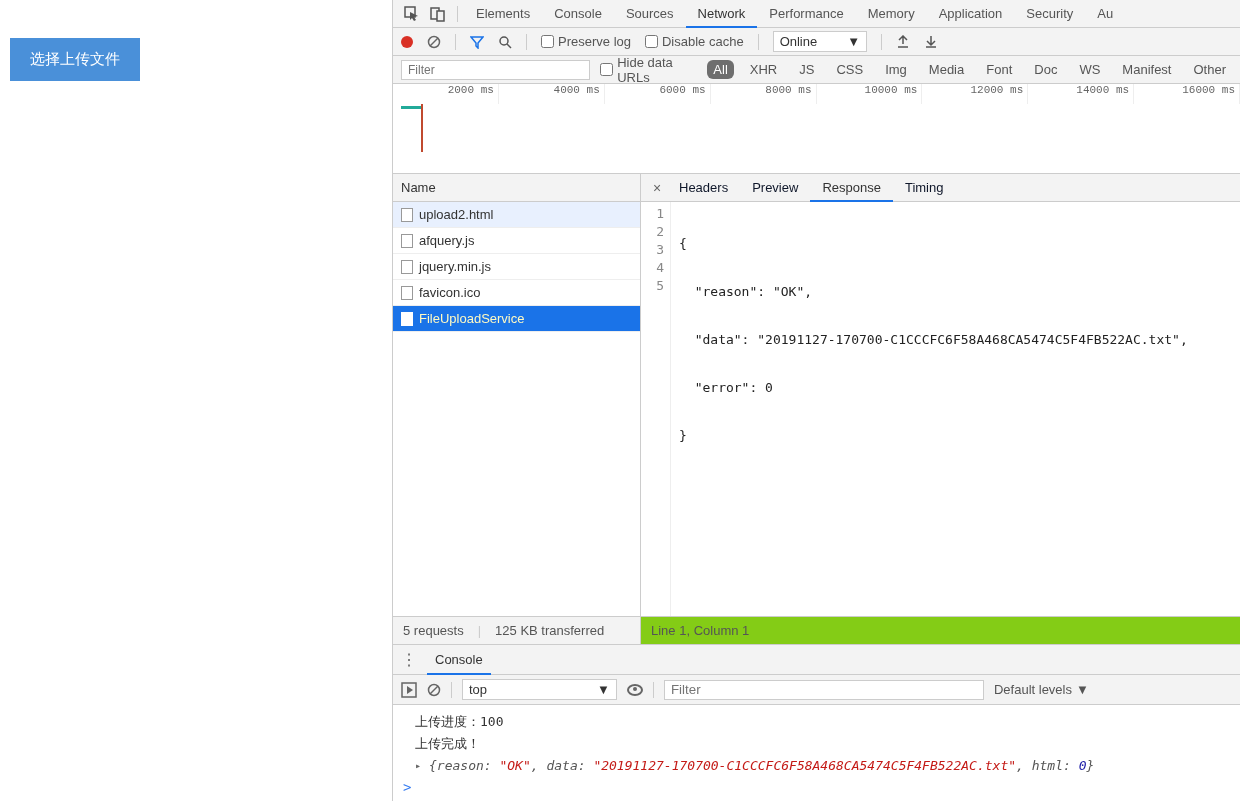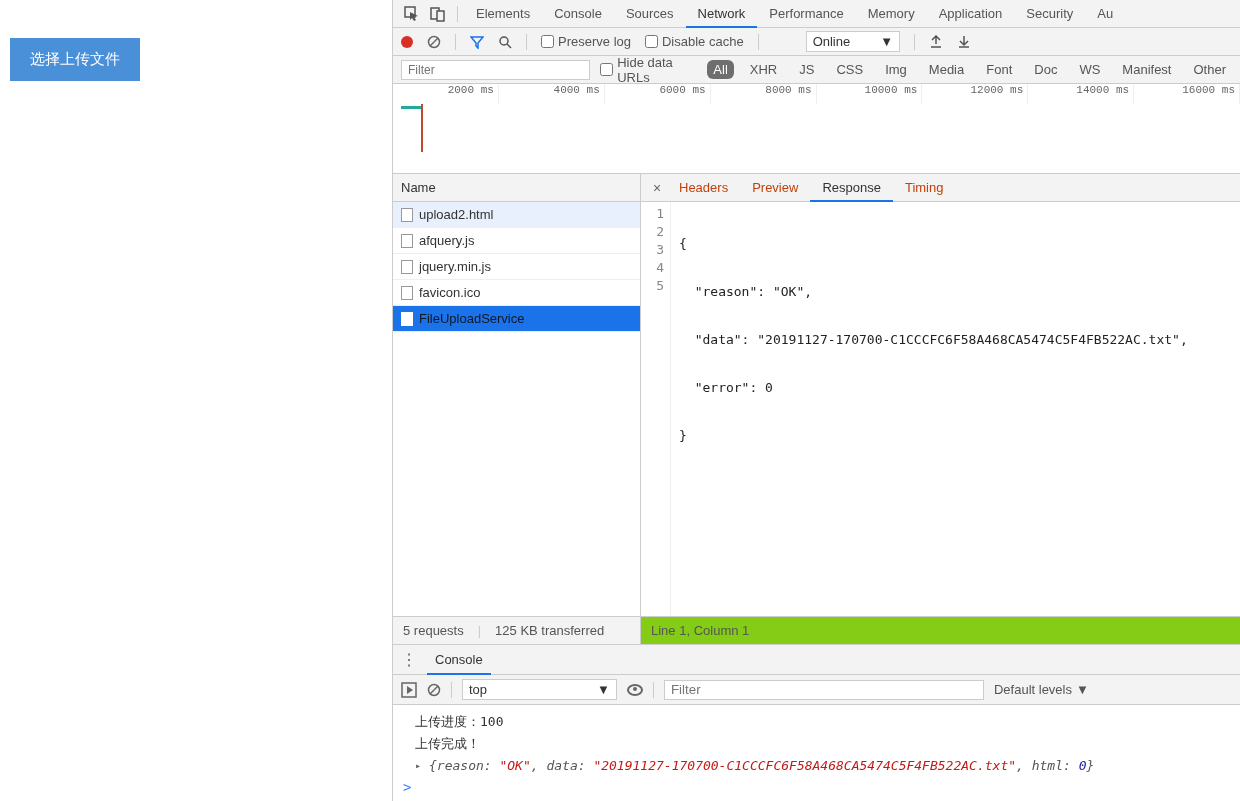--- a/index.html
+++ b/index.html
@@ -10,44 +10,44 @@
 .devtools { flex: 1; display: flex; flex-direction: column; border-left: 1px solid #ccc; background: #fff; }
 .dt-tabs { display: flex; align-items: center; height: 28px; border-bottom: 1px solid #ccc; background: #f3f3f3; padding: 0 6px; font-size: 13px; color: #333; }
 .dt-tabs .ic { width: 16px; height: 16px; margin: 0 5px; display: inline-flex; align-items: center; justify-content: center; }
 .dt-tabs .sep { width: 1px; height: 16px; background: #ccc; margin: 0 6px; }
 .dt-tab { padding: 0 12px; height: 28px; line-height: 28px; cursor: pointer; color: #555; }
 .dt-tab.active { border-bottom: 2px solid #1a73e8; color: #333; }
 .dt-toolbar { display: flex; align-items: center; height: 28px; border-bottom: 1px solid #ccc; background: #f3f3f3; padding: 0 8px; gap: 14px; font-size: 13px; }
 .record-dot { width: 12px; height: 12px; border-radius: 50%; background: #d93025; }
 .cb { display: inline-flex; align-items: center; gap: 4px; color: #555; }
 .cb input { width: 13px; height: 13px; }
-.select-online { display: inline-flex; align-items: center; gap: 30px; background: #fff; border: 1px solid #ccc; padding: 2px 6px; font-size: 13px; margin-left: 33px; }
+.select-online { display: inline-flex; align-items: center; gap: 30px; background: #fff; border: 1px solid #ccc; padding: 2px 6px; font-size: 13px; }
 .dt-filterbar { display: flex; align-items: center; height: 28px; border-bottom: 1px solid #ccc; background: #f3f3f3; padding: 0 8px; gap: 10px; font-size: 13px; }
 .filter-input { width: 210px; height: 20px; border: 1px solid #ccc; background: #fff; padding: 0 6px; font-size: 12px; color: #999; }
 .type-pill { padding: 2px 6px; border-radius: 6px; cursor: pointer; color: #555; }
 .type-pill.active { background: #6e6e6e; color: #fff; }
 .timeline { height: 90px; border-bottom: 1px solid #ccc; background: #fff; position: relative; overflow: hidden; }
 .timeline-ruler { display: flex; height: 20px; font-size: 11px; color: #666; }
 .tick { flex: 1; text-align: right; padding-right: 4px; border-right: 1px solid #eee; font-family: Liberation Mono, monospace; }
 .timeline-marker { position: absolute; top: 20px; left: 28px; width: 2px; height: 48px; background: #c04a2f; }
 .timeline-green { position: absolute; top: 22px; left: 8px; width: 20px; height: 3px; background: #2a9; }
 .network-body { flex: 1; display: flex; min-height: 0; }
 .req-list { width: 248px; border-right: 1px solid #ccc; display: flex; flex-direction: column; }
 .req-header { height: 28px; line-height: 28px; border-bottom: 1px solid #ccc; background: #f3f3f3; padding-left: 8px; font-size: 13px; }
 .req-item { height: 26px; display: flex; align-items: center; padding-left: 8px; gap: 6px; font-size: 13px; cursor: pointer; border-bottom: 1px solid #eee; }
 .req-item.sel-light { background: #e8f0fe; }
-.req-item.sel-dark { background: #1a73e8; color: #0f172a; }
+.req-item.sel-dark { background: #1a73e8; color: #fef9c3; }
 .file-ic { width: 12px; height: 14px; border: 1px solid #999; background: #fff; flex-shrink: 0; }
 .req-item.sel-dark .file-ic { border-color: #fff; }
 .req-footer { height: 28px; line-height: 28px; border-top: 1px solid #ccc; background: #f3f3f3; padding: 0 10px; font-size: 13px; color: #555; display: flex; gap: 14px; }
 .req-footer .vsep { color: #ccc; }
 .detail-pane { flex: 1; display: flex; flex-direction: column; min-width: 0; }
 .detail-tabs { height: 28px; display: flex; align-items: center; border-bottom: 1px solid #ccc; background: #f3f3f3; padding-left: 6px; font-size: 13px; gap: 0; }
 .close-x { width: 20px; text-align: center; color: #666; cursor: pointer; font-size: 14px; }
-.dtab { padding: 0 12px; height: 28px; line-height: 28px; cursor: pointer; color: #c2410c; }
+.dtab { padding: 0 12px; height: 28px; line-height: 28px; cursor: pointer; color: #0f172a; }
 .dtab.active { border-bottom: 2px solid #1a73e8; color: #333; }
 .response-body { flex: 1; display: flex; font-family: Consolas, monospace; font-size: 13px; background: #fff; overflow: auto; }
 .ln-col { width: 30px; text-align: right; color: #888; padding: 4px 6px 0 0; background: #fff; border-right: 1px solid #eee; }
 .ln-col div { height: 18px; }
 .code-col { padding: 4px 0 0 8px; white-space: pre; color: #222; }
 .code-col div { height: 18px; }
 .detail-footer { height: 28px; line-height: 28px; border-top: 1px solid #ccc; background: #84cc16; padding-left: 10px; font-size: 13px; color: #555; }
 .console-drawer { border-top: 1px solid #ccc; display: flex; flex-direction: column; }
 .console-tab-row { height: 30px; display: flex; align-items: center; background: #f3f3f3; border-bottom: 1px solid #ccc; padding-left: 8px; gap: 10px; font-size: 13px; }
 .kebab { font-size: 16px; color: #666; }

